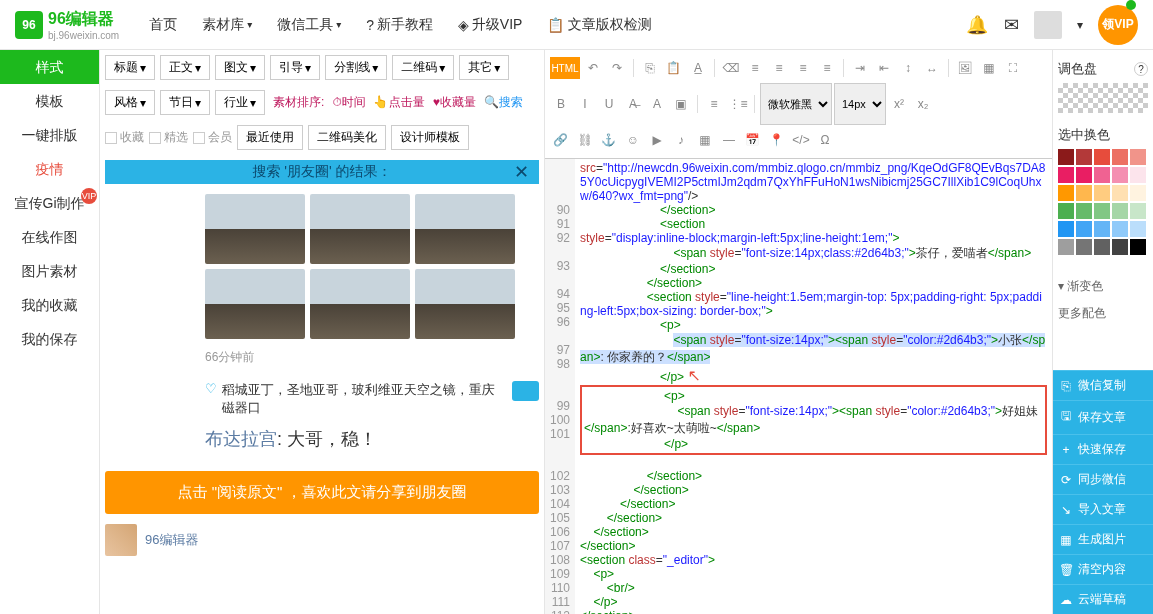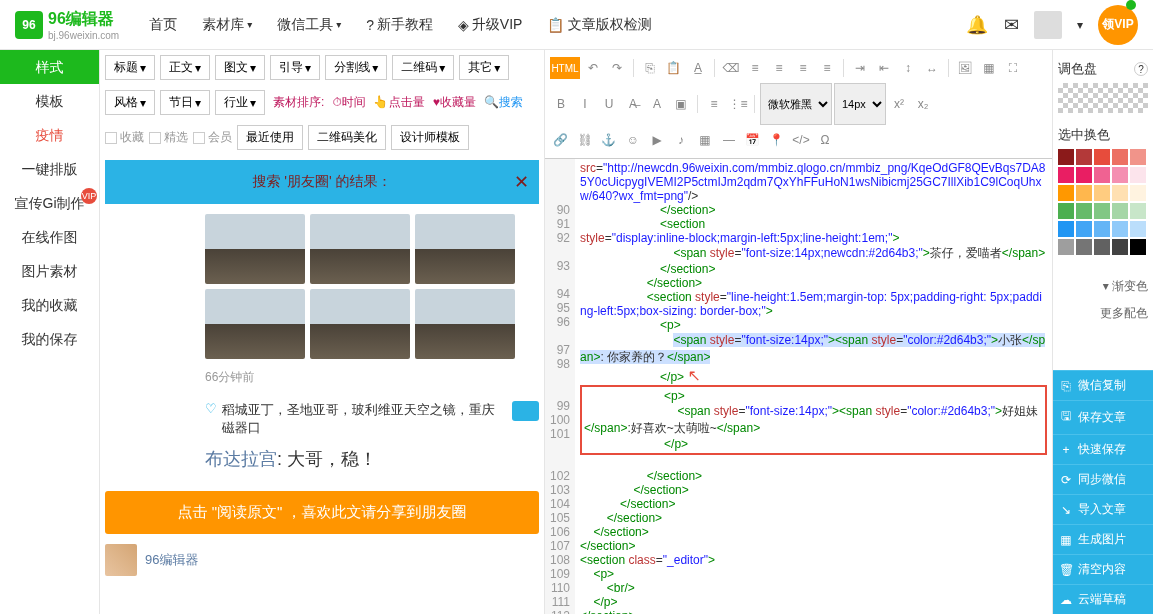--- a/index.html
+++ b/index.html
@@ -26,21 +26,21 @@
 .left-tab .badge { position: absolute; top: 2px; right: 2px; background: #e74c3c; color: #fff; font-size: 9px; border-radius: 50%; width: 16px; height: 16px; line-height: 16px; }
 
 .left-panel { width: 445px; border-right: 1px solid #e5e5e5; display: flex; flex-direction: column; }
 .filter-row { display: flex; gap: 5px; padding: 5px; flex-wrap: wrap; align-items: center; }
 .filter-btn { border: 1px solid #ccc; padding: 3px 8px; font-size: 12px; cursor: pointer; background: #fff; display: flex; align-items: center; gap: 2px; }
 .filter-link { color: #be185d; font-size: 12px; cursor: pointer; margin-left: 3px; }
 .search-link { color: #2196f3; }
 .checkbox-item { display: flex; align-items: center; gap: 3px; font-size: 12px; color: #999; }
 .checkbox { width: 12px; height: 12px; border: 1px solid #ccc; }
 
-.search-banner { background: #2bb3e5; color: #7f1d1d; height: 44px; display: flex; align-items: center; justify-content: center; font-size: 14px; position: relative; margin: 5px; }
+.search-banner { background: #2bb3e5; color: #0c4a6e; height: 24px; display: flex; align-items: center; justify-content: center; font-size: 14px; position: relative; margin: 5px; }
 .search-banner .close { position: absolute; right: 10px; cursor: pointer; font-size: 18px; }
 
 .content-area { flex: 1; overflow-y: auto; padding: 5px; }
 .img-grid { display: flex; gap: 5px; flex-wrap: wrap; }
 .img-thumb { width: 100px; height: 70px; background: linear-gradient(to bottom, #c8d4dc 0%, #c8d4dc 50%, #4a4238 50%, #6b6050 100%); border-radius: 2px; }
 .time-label { color: #999; font-size: 12px; padding: 10px 0; }
 .post-text { display: flex; align-items: flex-start; gap: 5px; padding: 5px 0; font-size: 13px; }
 .heart { color: #2bb3e5; }
 .speech-bubble { background: #2bb3e5; width: 30px; height: 20px; border-radius: 3px; position: relative; margin-left: auto; }
 .reply-line { font-size: 18px; padding: 5px 0; }
@@ -67,21 +67,21 @@
 .hl { background: #cce0ff; }
 .box { border: 2px solid #e74c3c; padding: 2px; }
 .arrow { color: #e74c3c; font-size: 16px; }
 
 .right-sidebar { width: 100px; padding: 5px; display: flex; flex-direction: column; }
 .rs-title { font-size: 13px; display: flex; align-items: center; justify-content: space-between; padding: 5px 0; }
 .rs-help { border: 1px solid #ccc; border-radius: 50%; width: 14px; height: 14px; font-size: 10px; display: flex; align-items: center; justify-content: center; }
 .checker { width: 90px; height: 30px; background: repeating-conic-gradient(#ccc 0% 25%, #fff 0% 50%) 50% / 10px 10px; margin-bottom: 8px; }
 .palette { display: flex; flex-wrap: wrap; gap: 2px; }
 .swatch { width: 16px; height: 16px; cursor: pointer; }
-.rs-link { text-align: right; color: #666; font-size: 12px; padding: 5px 0; cursor: pointer; }
+.rs-link { color: #666; font-size: 12px; padding: 5px 0; cursor: pointer; }
 
 .action-buttons { position: fixed; right: 0; bottom: 0; width: 100px; }
 .action-btn { background: #2bb3e5; color: #fff; padding: 6px; font-size: 12px; cursor: pointer; display: flex; align-items: center; gap: 5px; border-top: 1px solid #4ac0eb; }
 .action-btn .icon { width: 14px; text-align: center; }
 </style>
 </head>
 <body>
 
 <div class="header">
   <div class="logo">
@@ -122,22 +122,22 @@
     <div class="avatar"></div>
     <span>▾</span>
     <div class="vip-badge">领VIP</div>
   </div>
 </div>
 
 <div class="main">
   <div class="left-sidebar">
     <div class="left-tab active">样式</div>
     <div class="left-tab">模板</div>
+    <div class="left-tab">一键排版</div>
     <div class="left-tab red">疫情</div>
-    <div class="left-tab">一键排版</div>
     <div class="left-tab"><span>宣传Gi制作</span><span class="badge">VIP</span></div>
     <div class="left-tab">在线作图</div>
     <div class="left-tab">图片素材</div>
     <div class="left-tab">我的收藏</div>
     <div class="left-tab">我的保存</div>
   </div>
 
   <div class="left-panel">
     <div class="filter-row">
       <button class="filter-btn"><span>标题</span>▾</button>
@@ -300,21 +300,21 @@
           <div>109</div>
           <div>110</div>
           <div>111</div>
           <div>112</div>
           <div>113</div>
       </div>
       <div class="code-lines"><span class="attr">src</span>=<span class="val">"<span>http://newcdn.96weixin.com/mmbiz.qlogo.cn/mmbiz_png/KqeOdGF8QEvBqs7DA85Y0cUicpygIVEMI2P5ctmIJm2qdm7QxYhFFuHoN1wsNibicmj25GC7IllXib1C9lCoqUhxw/640?wx_fmt=png</span>"</span>/&gt;
                         <span class="tag">&lt;/section&gt;</span>
                         <span class="tag">&lt;section</span>
 <span class="attr">style</span>=<span class="val">"<span>display:inline-block;margin-left:5px;line-height:1em;</span>"</span><span class="tag">&gt;</span>
-                            <span class="tag">&lt;span</span> <span class="attr">style</span>=<span class="val">"<span>font-size:14px;newcdn:#2d64b3;</span>"</span><span class="tag">&gt;</span><span>茶仔，爱喵者</span><span class="tag">&lt;/span&gt;</span>
+                            <span class="tag">&lt;span</span> <span class="attr">style</span>=<span class="val">"<span>font-size:14px;class:#2d64b3;</span>"</span><span class="tag">&gt;</span><span>茶仔，爱喵者</span><span class="tag">&lt;/span&gt;</span>
                         <span class="tag">&lt;/section&gt;</span>
                     <span class="tag">&lt;/section&gt;</span>
                     <span class="tag">&lt;section</span> <span class="attr">style</span>=<span class="val">"<span>line-height:1.5em;margin-top: 5px;padding-right: 5px;padding-left:5px;box-sizing: border-box;</span>"</span><span class="tag">&gt;</span>
                         <span class="tag">&lt;p&gt;</span>
                             <span class="hl"><span class="tag">&lt;span</span> <span class="attr">style</span>=<span class="val">"<span>font-size:14px;</span>"</span><span class="tag">&gt;</span><span class="tag">&lt;span</span> <span class="attr">style</span>=<span class="val">"<span>color:#2d64b3;</span>"</span><span class="tag">&gt;</span><span>小张</span><span class="tag">&lt;/span&gt;</span><span>: 你家养的？</span><span class="tag">&lt;/span&gt;</span></span>
                         <span class="tag">&lt;/p&gt;</span> <span class="arrow">↖</span>
 <div class="box">                        <span class="tag">&lt;p&gt;</span>
                             <span class="tag">&lt;span</span> <span class="attr">style</span>=<span class="val">"<span>font-size:14px;</span>"</span><span class="tag">&gt;</span><span class="tag">&lt;span</span> <span class="attr">style</span>=<span class="val">"<span>color:#2d64b3;</span>"</span><span class="tag">&gt;</span><span>好姐妹</span><span class="tag">&lt;/span&gt;</span><span>:好喜欢~太萌啦~</span><span class="tag">&lt;/span&gt;</span>
                         <span class="tag">&lt;/p&gt;</span></div>
                     <span class="tag">&lt;/section&gt;</span>

